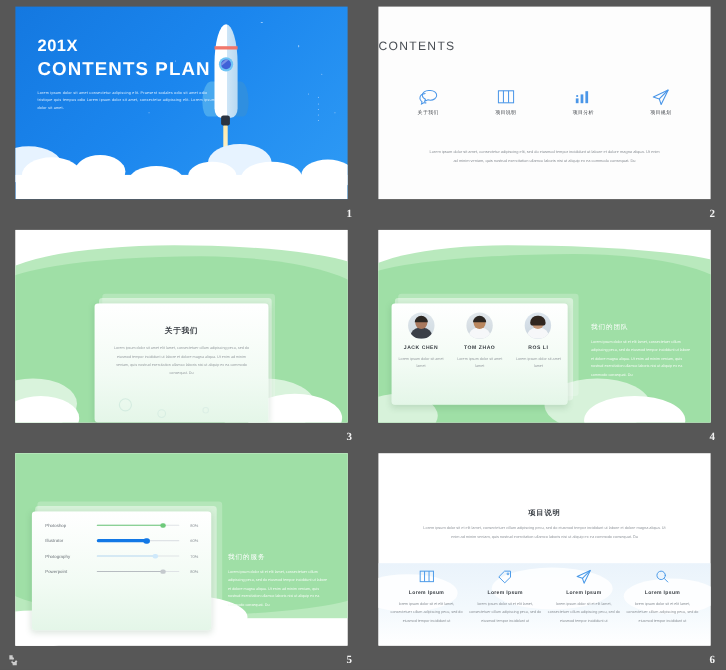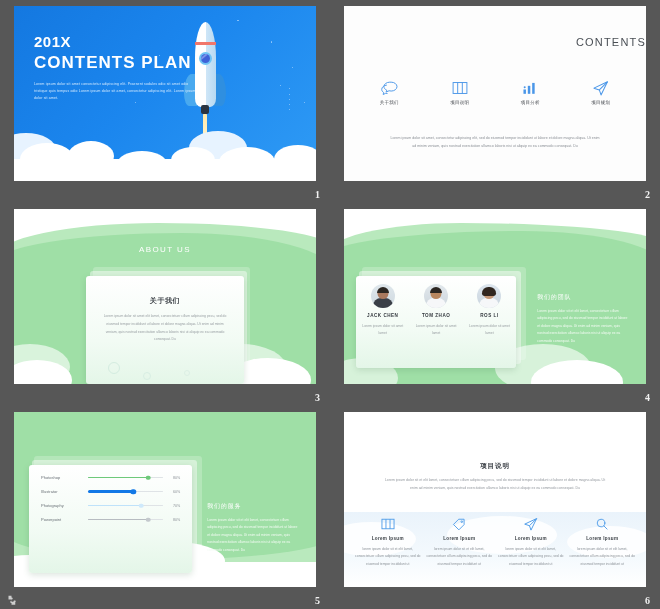--- a/index.html
+++ b/index.html
@@ -55,21 +55,21 @@
   .r-stripe{position:absolute;left:12px;top:20px;width:21px;height:3px;background:#f0776b;}
   .r-win-o{position:absolute;left:16px;top:30px;width:13px;height:13px;border-radius:50%;background:#6fc4f5;}
   .r-win-i{position:absolute;left:18px;top:32px;width:9px;height:9px;border-radius:50%;background:#3f62d8;overflow:hidden;}
   .r-win-i:after{content:"";position:absolute;left:-3px;top:1px;width:13px;height:2px;background:#7a93e8;transform:rotate(-40deg);}
   .r-fin-l{position:absolute;left:1px;top:52px;width:13px;height:32px;background:#49a9ef;border-radius:60% 0 0 40%;}
   .r-fin-r{position:absolute;left:31px;top:52px;width:12px;height:32px;background:#2f8fe0;border-radius:0 60% 40% 0;}
   .r-noz{position:absolute;left:18px;top:83px;width:8px;height:9px;background:#2b3440;border-radius:2px;}
   .r-flame{position:absolute;left:20px;top:91px;width:4px;height:36px;background:linear-gradient(180deg,#ffe9a8,#fff6d8);border-radius:2px;}
   
   .s2{background:#fdfdfd;}
-  .s2-title{position:absolute;top:30px;left:0;right:0;text-align:right;font-size:11px;color:#4a4f55;letter-spacing:1.2px;}
+  .s2-title{position:absolute;top:30px;left:0;right:0;text-align:left;font-size:11px;color:#4a4f55;letter-spacing:1.2px;}
   .s2-row{position:absolute;top:70px;left:10px;right:10px;display:flex;justify-content:space-around;}
   .s2-item{text-align:center;width:25%;}
   .s2-ico{height:20px;display:flex;align-items:flex-end;justify-content:center;color:#4a96e8;}
   .s2-lab{margin-top:4px;font-size:4.5px;color:#3d4147;letter-spacing:.3px;}
   .s2-body{position:absolute;top:128px;left:46px;right:46px;font-size:3.6px;line-height:2.3;color:#8b9096;text-align:center;}
   
   .greenbg{position:absolute;inset:0;background:#fff;}
   .hill{position:absolute;left:-6%;width:112%;background:#9fdfa6;}
   .hill.light{background:#b9e9bd;}
   .card-stack{position:absolute;}
@@ -236,21 +236,20 @@
     <div class="slide">
       <div class="greenbg">
         <div class="hill light" style="top:14px;height:200px;border-radius:48% 52% 0 0 / 34px 26px 0 0;"></div>
         <div class="hill" style="top:24px;height:200px;border-radius:55% 45% 0 0 / 30px 40px 0 0;"></div>
         <div class="cloud" style="position:absolute;left:-8%;bottom:-6px;width:80px;height:46px;background:#d9f3dc;border-radius:50%;"></div>
         <div class="cloud" style="position:absolute;left:60%;bottom:-10px;width:92px;height:50px;background:#d9f3dc;border-radius:50%;"></div>
         <div class="cloud" style="position:absolute;left:-4%;bottom:-16px;width:70px;height:40px;background:#ffffff;border-radius:50%;"></div>
         <div class="cloud" style="position:absolute;left:70%;bottom:-18px;width:86px;height:44px;background:#ffffff;border-radius:50%;"></div>
       </div>
 
-      <div class="about-us">ABOUT US</div>
 
       <div class="card-stack" style="left:24%;right:24%;top:58px;bottom:0;">
         <div class="card back2" style="left:4%;right:-4%;top:0;bottom:8px;"></div>
         <div class="card back1" style="left:2%;right:-2%;top:4px;bottom:4px;"></div>
         <div class="card front" style="left:0;right:0;top:9px;bottom:0;padding:20px 16px 0 16px;box-sizing:border-box;">
           <div class="s3-h">关于我们</div>
           <div class="s3-p">Lorem ipsum dolor sit amet elit lamet, consectetuer cillum adipiscing  pecu, sed do eiusmod tempor incididunt  ut labore et dolore magna aliqua. Ut enim ad minim veniam, quis nostrud exercitation ullamco laboris nisi ut aliquip ex ea commodo consequat. Du</div>
           <div style="position:absolute;left:14%;bottom:10px;width:10px;height:10px;border:1px solid #d4ece0;border-radius:50%;"></div>
           <div style="position:absolute;left:36%;bottom:4px;width:6px;height:6px;border:1px solid #d8eee3;border-radius:50%;"></div>
           <div style="position:absolute;left:62%;bottom:8px;width:4px;height:4px;border:1px solid #dcefe5;border-radius:50%;"></div>

